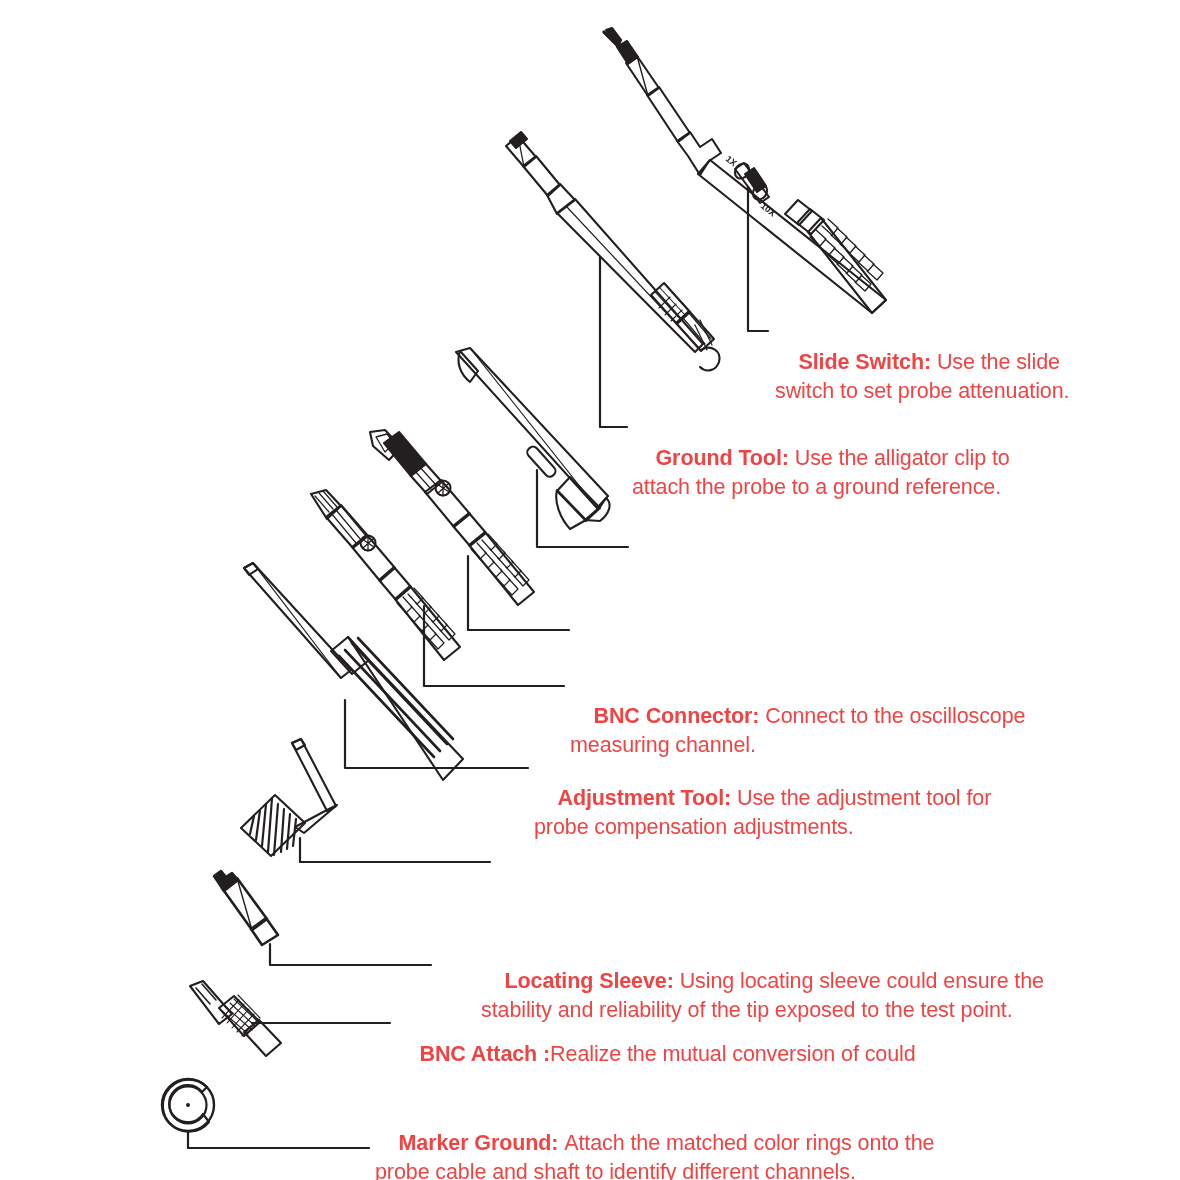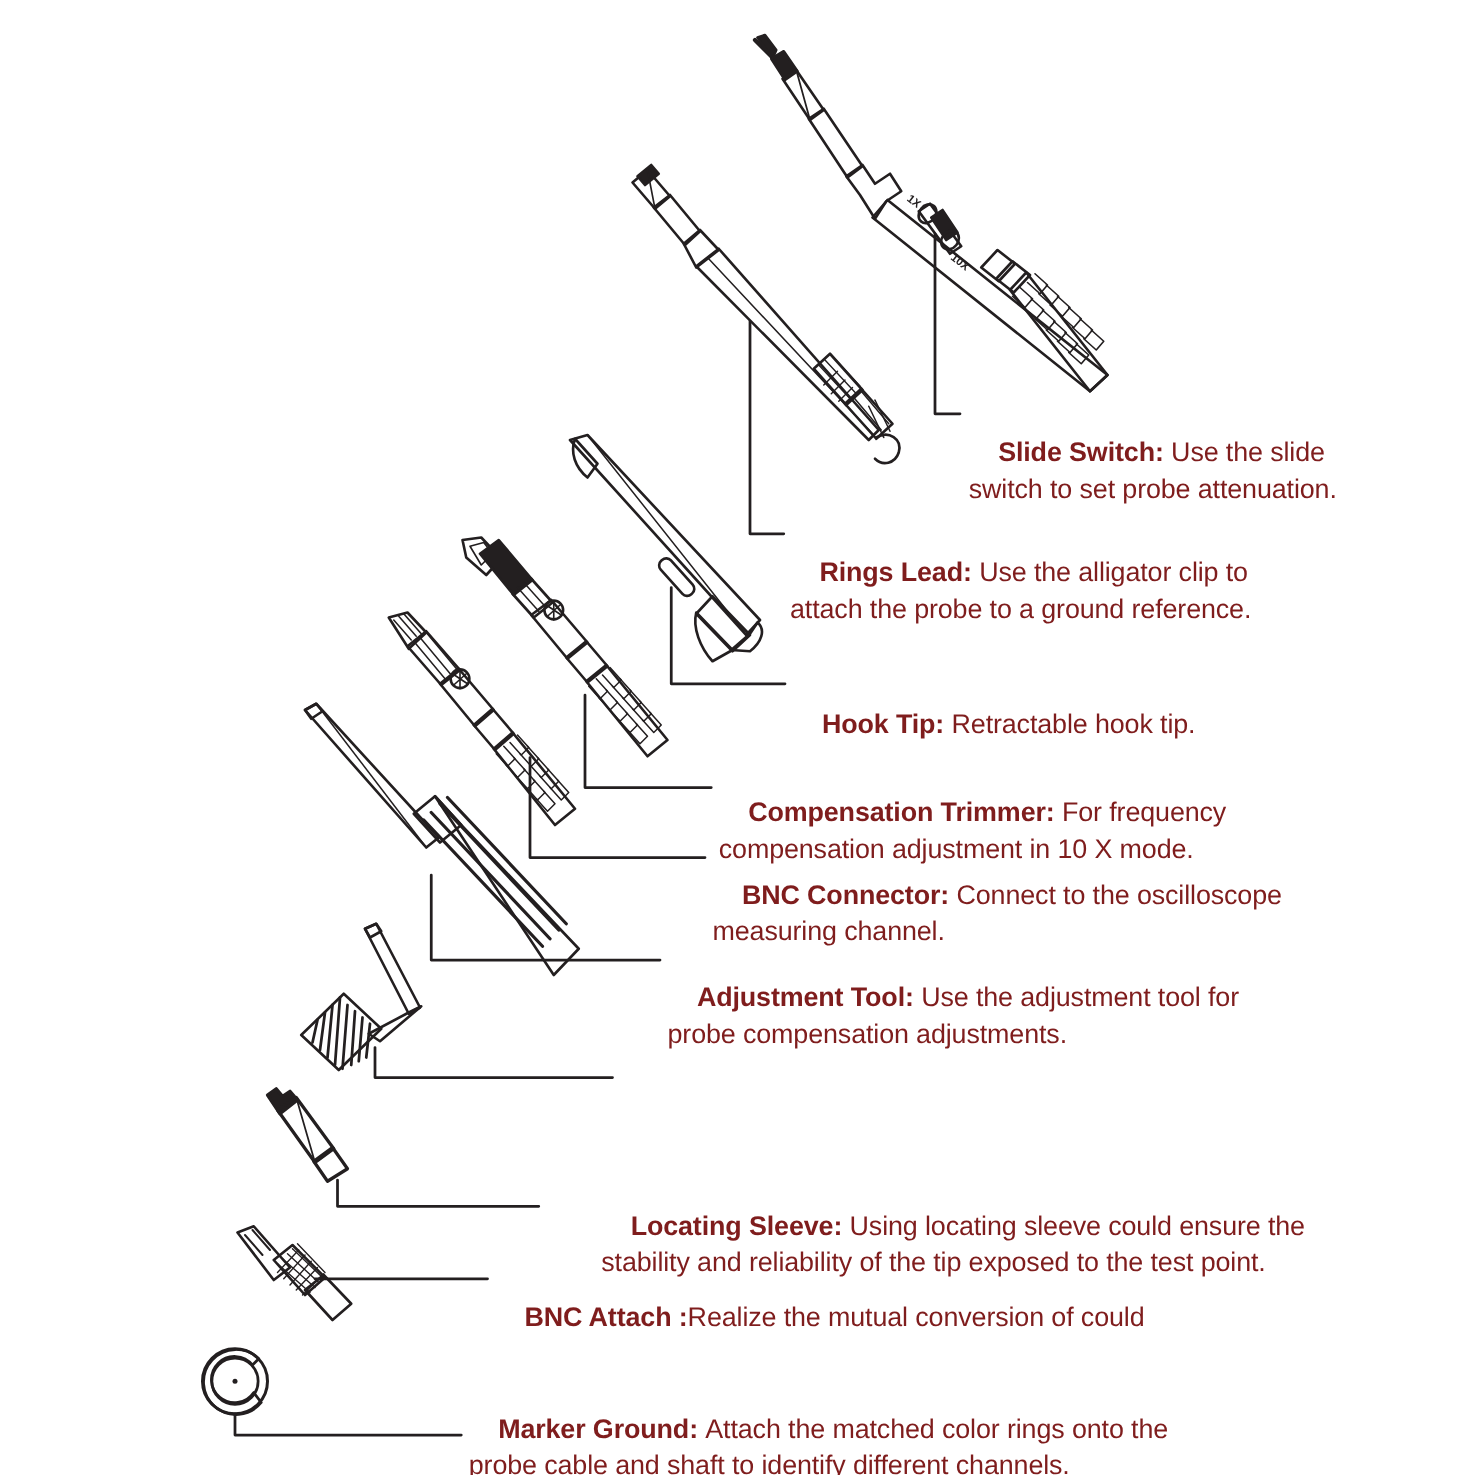--- a/index.html
+++ b/index.html
@@ -20,21 +20,21 @@
   }
   #art {
     position: absolute;
     left: 0;
     top: 0;
     width: 1180px;
     height: 1180px;
   }
   .callout {
     position: absolute;
-    color: #7f1d1d;
+    color: #ef4444;
     font-size: 21.5px;
     line-height: 1.32;
     letter-spacing: -0.1px;
     white-space: pre-wrap;
   }
   .callout .term {
     font-weight: bold;
   }
   .callout .desc {
     font-weight: normal;
@@ -297,30 +297,24 @@
         <path d="M188 1131 L188 1148 L369 1148"></path>
       </g>
     </g>
   </svg>
 
   <div class="callout" id="callout-slide-switch">
     <span class="term">Slide Switch</span><span class="term">: </span><span class="desc">Use the slide switch to set probe attenuation.</span>
   </div>
 
   <div class="callout" id="callout-ground-lead">
-    <span class="term">Rings Lead</span><span class="term">: </span><span class="desc">Use the alligator clip to attach the probe to a ground reference.</span>
-  </div>
-
-  <div class="callout" id="callout-hook-tip">
-    <span class="term">Hook Tip</span><span class="term">: </span><span class="desc">Retractable hook tip.</span>
-  </div>
-
-  <div class="callout" id="callout-compensation">
-    <span class="term">Compensation Trimmer</span><span class="term">: </span><span class="desc">For frequency compensation adjustment in 10 X mode.</span>
-  </div>
+    <span class="term">Ground Tool</span><span class="term">: </span><span class="desc">Use the alligator clip to attach the probe to a ground reference.</span>
+  </div>
+
+
 
   <div class="callout" id="callout-bnc-connector">
     <span class="term">BNC Connector</span><span class="term">: </span><span class="desc">Connect to the oscilloscope measuring channel.</span>
   </div>
 
   <div class="callout" id="callout-adjustment-tool">
     <span class="term">Adjustment Tool</span><span class="term">: </span><span class="desc">Use the adjustment tool for probe compensation adjustments.</span>
   </div>
 
 

